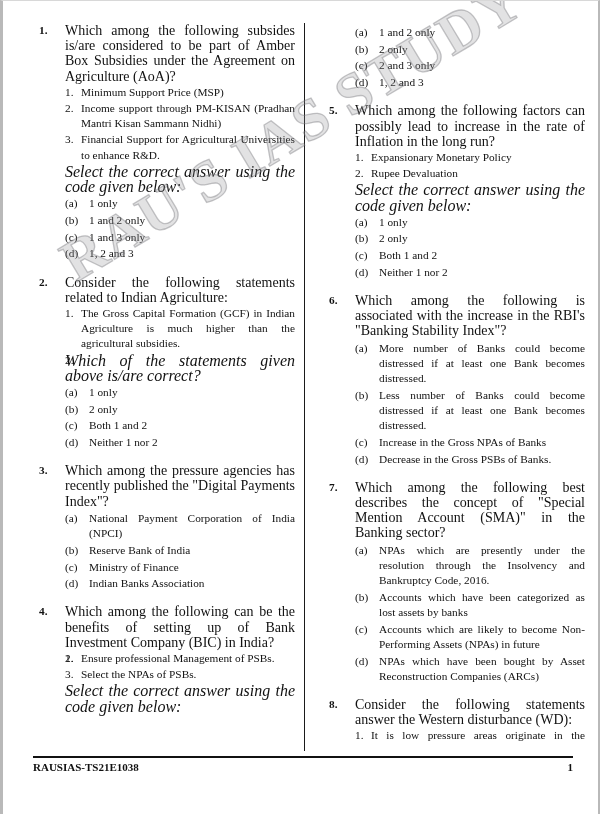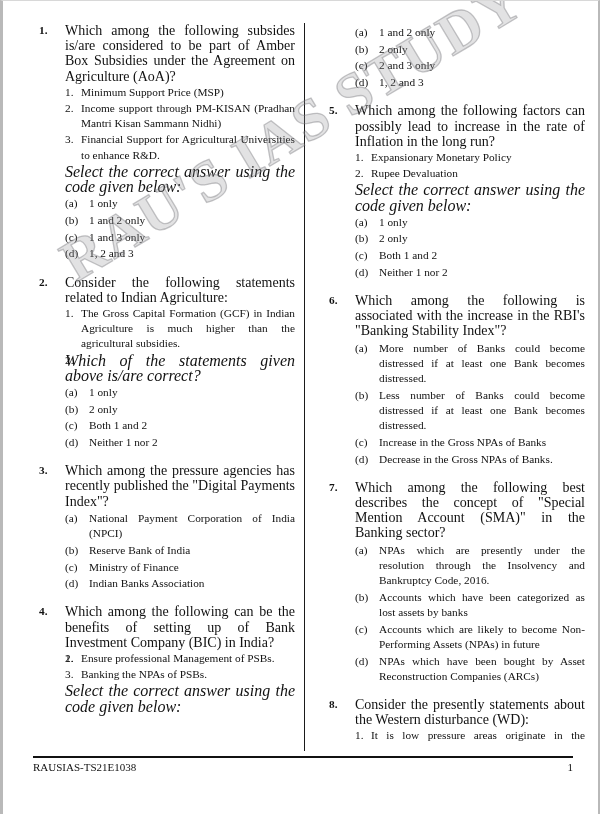--- a/index.html
+++ b/index.html
@@ -175,21 +175,21 @@
   }
   .footer {
     position: absolute;
     left: 30px;
     top: 760px;
     width: 540px;
     display: flex;
     justify-content: space-between;
     align-items: baseline;
     font-size: 11px;
-    font-weight: 400;
+    font-weight: 700;
     color: #111;
     z-index: 4;
   }
 </style>
 </head>
 <body>
 
 <div class="page">
   <div class="paper-inner">
 
@@ -247,21 +247,21 @@
             </ul>
           </div>
           <div class="q">
             <div class="q-head">
               <span class="q-num">4.</span>
               <div class="q-text">Which among the following can be the benefits of setting up of Bank Investment Company (BIC) in India?</div>
             </div>
             <ul class="stmts">
               <li class="stmt"><span class="stmt-n">1.</span></li>
               <li class="stmt"><span class="stmt-n">2.</span><span>Ensure professional Management of PSBs.</span></li>
-              <li class="stmt"><span class="stmt-n">3.</span><span>Banking the NPAs of PSBs.</span></li>
+              <li class="stmt"><span class="stmt-n">3.</span><span>Select the NPAs of PSBs.</span></li>
             </ul>
             <div class="selectline">Select the correct answer using the code given below:</div>
           </div>
         </div>
       <div class="col col-right" id="col-right">
           <div class="q">
             <ul class="opts">
               <li class="opt short"><span class="opt-l">(a)</span><span>1 and 2 only</span></li>
               <li class="opt short"><span class="opt-l">(b)</span><span>2 only</span></li>
               <li class="opt short"><span class="opt-l">(c)</span><span>2 and 3 only</span></li>
@@ -287,39 +287,39 @@
           </div>
           <div class="q">
             <div class="q-head">
               <span class="q-num">6.</span>
               <div class="q-text">Which among the following is associated with the increase in the RBI's "Banking Stability Index"?</div>
             </div>
             <ul class="opts">
               <li class="opt"><span class="opt-l">(a)</span><span>More number of Banks could become distressed if at least one Bank becomes distressed.</span></li>
               <li class="opt"><span class="opt-l">(b)</span><span>Less number of Banks could become distressed if at least one Bank becomes distressed.</span></li>
               <li class="opt"><span class="opt-l">(c)</span><span>Increase in the Gross NPAs of Banks</span></li>
-              <li class="opt"><span class="opt-l">(d)</span><span>Decrease in the Gross NPAs of Banks.</span></li>
+              <li class="opt"><span class="opt-l">(d)</span><span>Decrease in the Gross PSBs of Banks.</span></li>
             </ul>
           </div>
           <div class="q">
             <div class="q-head">
               <span class="q-num">7.</span>
               <div class="q-text">Which among the following best describes the concept of "Special Mention Account (SMA)" in the Banking sector?</div>
             </div>
             <ul class="opts">
               <li class="opt"><span class="opt-l">(a)</span><span>NPAs which are presently under the resolution through the Insolvency and Bankruptcy Code, 2016.</span></li>
               <li class="opt"><span class="opt-l">(b)</span><span>Accounts which have been categorized as lost assets by banks</span></li>
               <li class="opt"><span class="opt-l">(c)</span><span>Accounts which are likely to become Non-Performing Assets (NPAs) in future</span></li>
               <li class="opt"><span class="opt-l">(d)</span><span>NPAs which have been bought by Asset Reconstruction Companies (ARCs)</span></li>
             </ul>
           </div>
           <div class="q">
             <div class="q-head">
               <span class="q-num">8.</span>
-              <div class="q-text">Consider the presently statements about the Western disturbance (WD):</div>
+              <div class="q-text">Consider the following statements answer the Western disturbance (WD):</div>
             </div>
             <ul class="stmts">
               <li class="stmt"><span class="stmt-n">1.</span><span>It is low pressure areas originate in the Mediterranean region, other parts of Europe and the Atlantic Ocean.</span></li>
               <li class="stmt">
                 <span class="stmt-n">2.</span>
               </li>
             </ul>
           </div>
         </div>
     </div>

